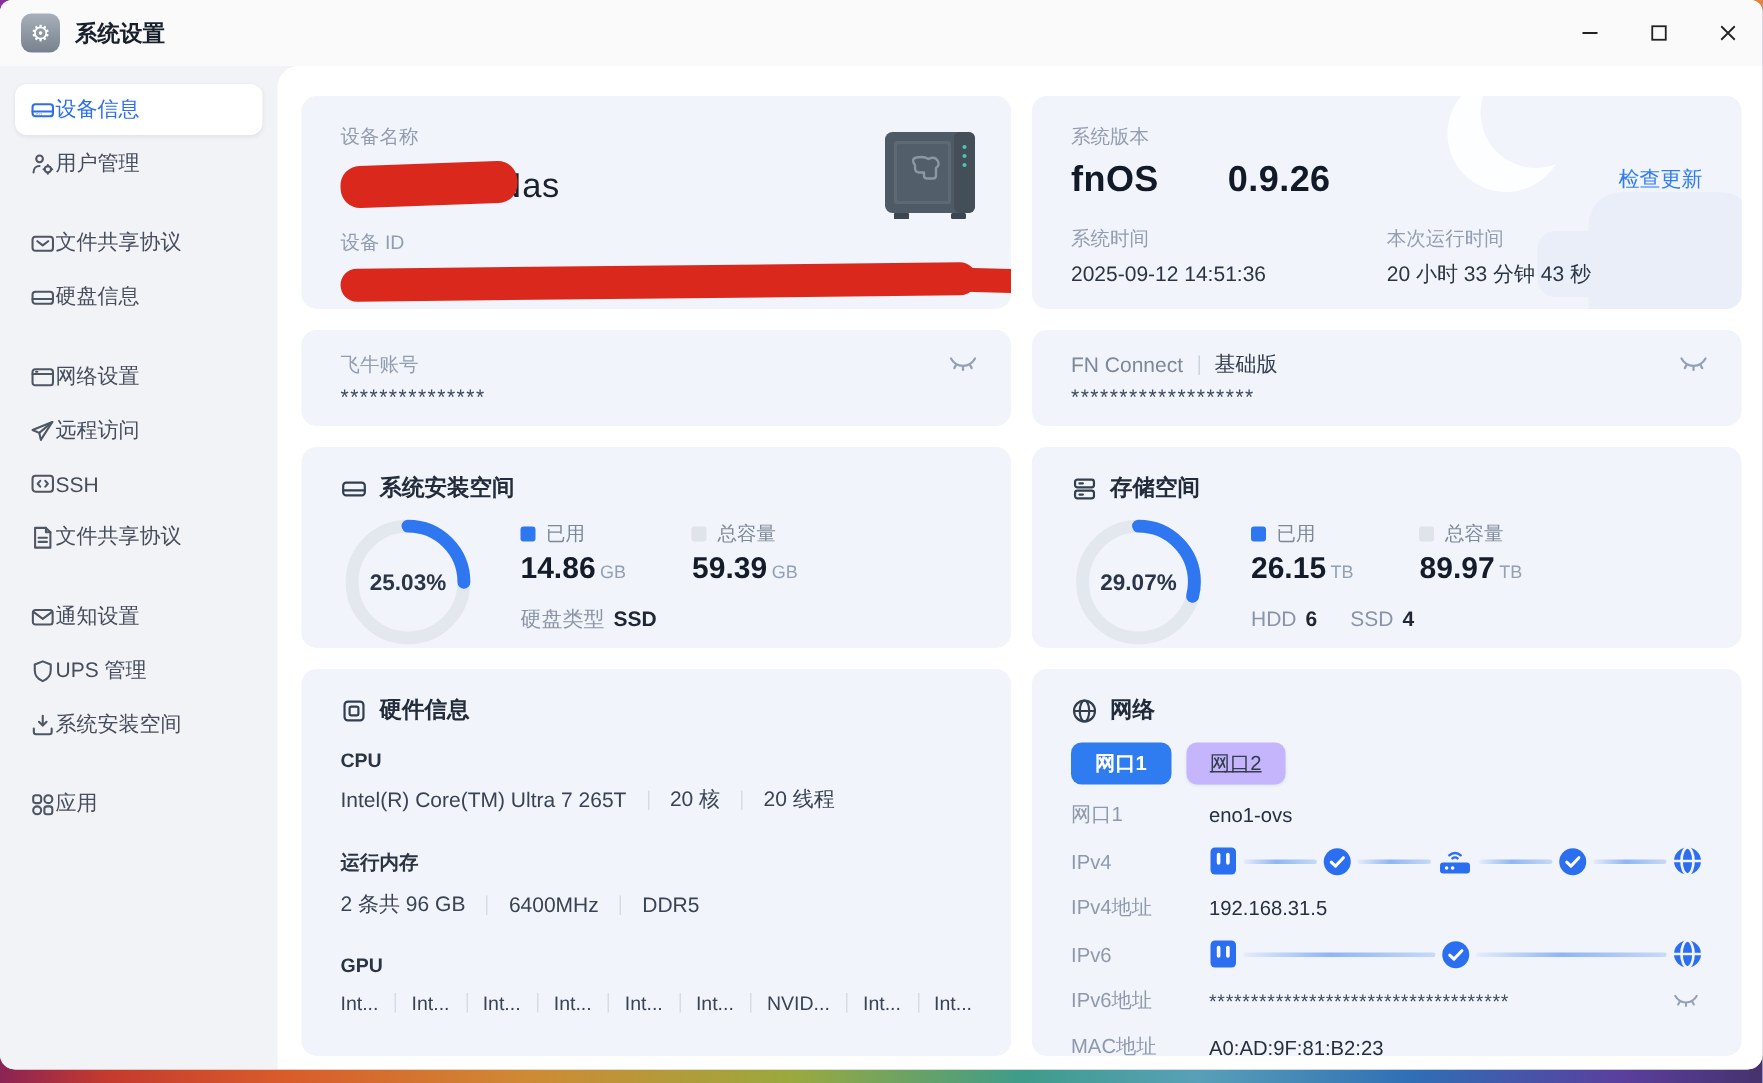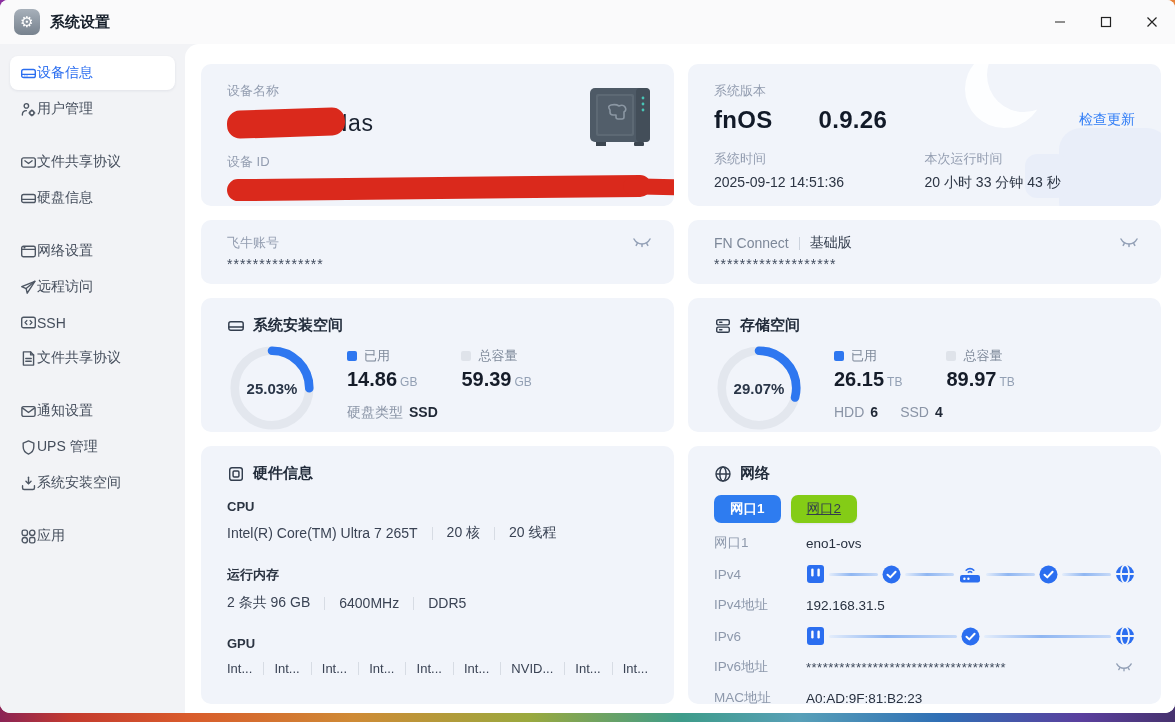--- a/index.html
+++ b/index.html
@@ -85,21 +85,21 @@
   
   .hwsec { margin-top:16px; }
   .hwsec .hlbl { font-size:13px; color:#2b3442; font-weight:600; }
   .specline { display:flex; align-items:center; gap:14px; margin-top:10px; font-size:14px; color:#3a4354; }
   .vsep { width:1px; height:13px; background:#d7dce4; }
   .gpuline { display:flex; align-items:center; gap:11px; margin-top:10px; font-size:13px; color:#3a4354; }
   
   .nettabs { display:flex; gap:10px; margin-top:12px; }
   .tab { padding:5px 16px; border-radius:7px; font-size:13.5px; cursor:pointer; }
   .tab.active { background:#2e7cf0; color:#fff; font-weight:600; }
-  .tab.inactive { background:#84cc16; color:#333d4d; box-shadow:0 1px 2px rgba(20,40,80,.08);text-decoration:underline; }
+  .tab.inactive { background:#c4b5fd; color:#333d4d; box-shadow:0 1px 2px rgba(20,40,80,.08);text-decoration:underline; }
   .netrow { display:flex; align-items:center; margin-top:9px; min-height:22px; font-size:13.5px; }
   .netrow .nl { width:92px; flex:0 0 92px; color:#8e99ac; }
   .netrow .nv { color:#27303f; }
   .diagram { display:flex; align-items:center; flex:1; max-width:330px; }
   .dline { flex:1; height:3px; border-radius:2px; background:linear-gradient(90deg,#e4edfb,#8fb6f2 45%,#c7daf8); margin:0 4px; }
   .dicon { display:flex; align-items:center; justify-content:center; }
   .stars36 { font-size:13px; color:#3f4a5c; letter-spacing:.5px; }
   .eyesm { margin-left:auto; margin-right:2px; cursor:pointer; display:flex; }
 </style>
 </head>

